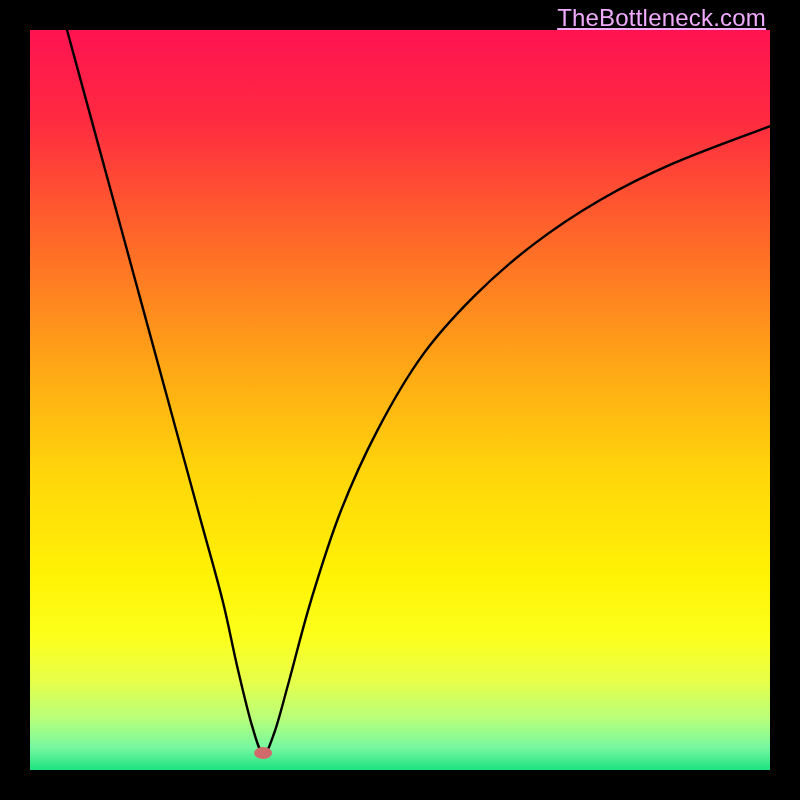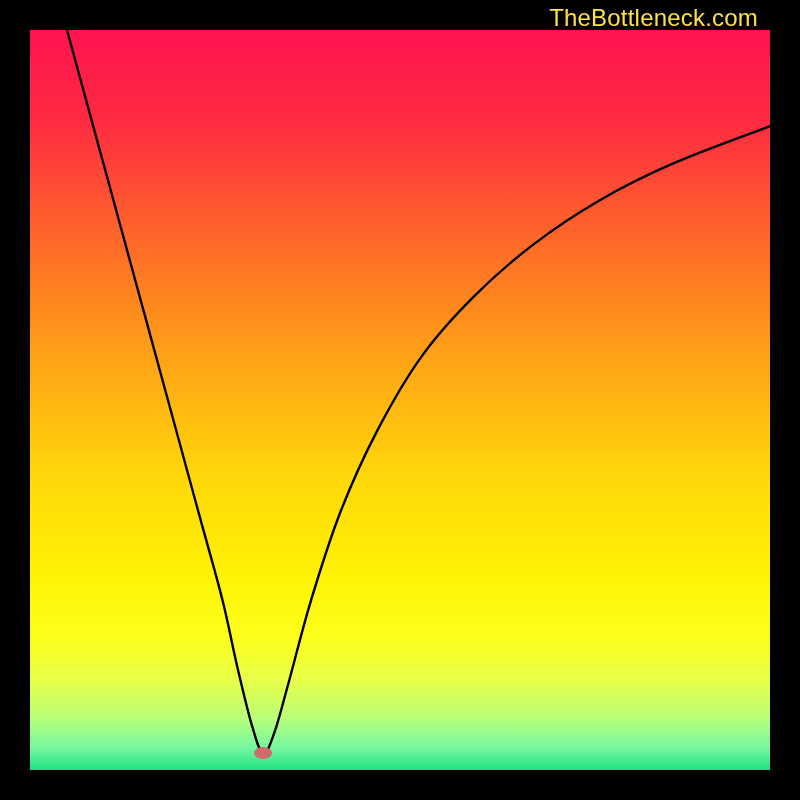--- a/index.html
+++ b/index.html
@@ -25,26 +25,27 @@
     width: 100%; height: 100%;
   }
   .plot {
     position: absolute;
     left: 0; top: 0;
     width: 100%; height: 100%;
   }
   .watermark {
     position: absolute;
     top: 4px;
-    right: 42px;
-    color: #fde047;
+    right: 34px;
+    color: #f0abfc;
     font-size: 24px;
     font-weight: 400;
     letter-spacing: 0.2px;
     user-select: none;
+    text-decoration: underline;
   }
 </style>
 </head>
 <body>
 
 <div class="frame">
   <svg class="gradient" viewBox="0 0 740 740" preserveAspectRatio="none">
     <defs>
       <linearGradient id="bg" x1="0" y1="0" x2="0" y2="1">
           <stop offset="0%" stop-color="#ff1351"></stop>

